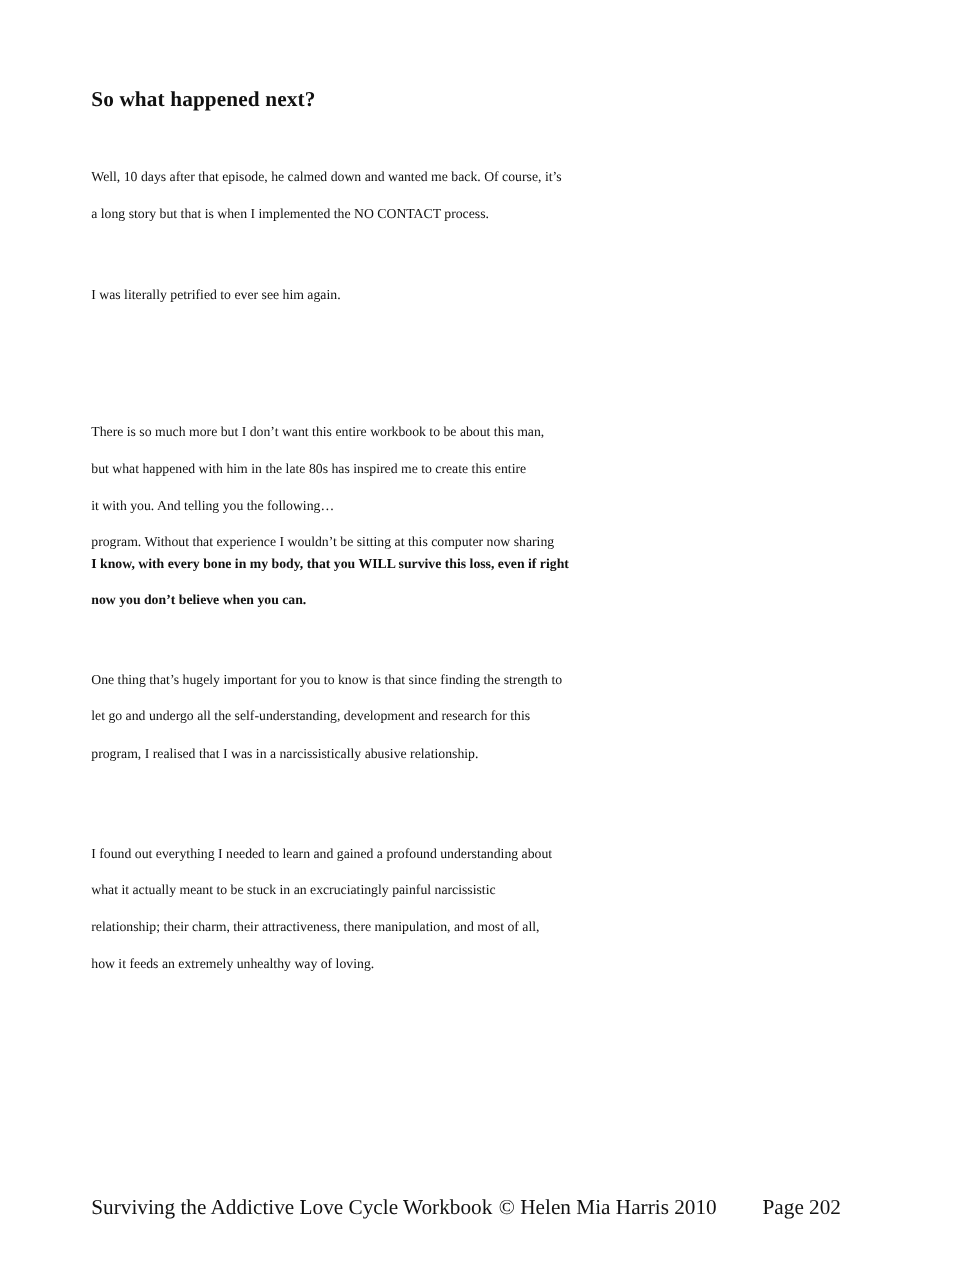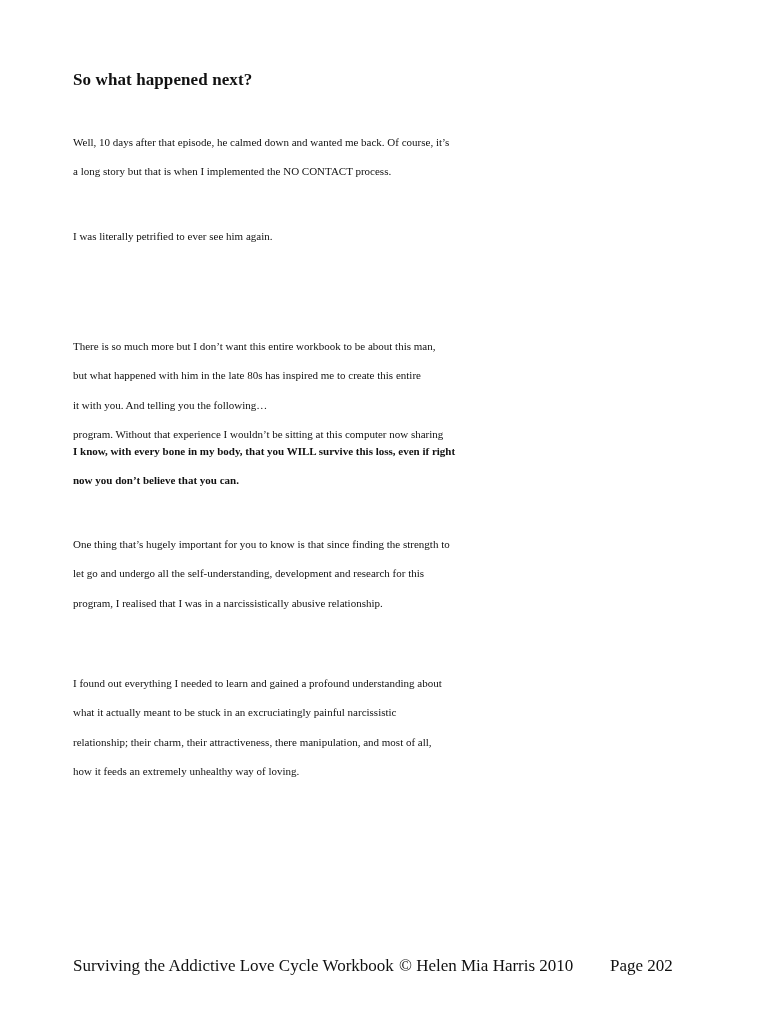--- a/index.html
+++ b/index.html
@@ -67,21 +67,21 @@
 
   <p class="para" style="top:298px;margin-top:34px;">
     <span class="line">There is so much more but I don’t want this entire workbook to be about this man,</span>
     <span class="line">but what happened with him in the late 80s has inspired me to create this entire</span>
     <span class="line">it with you. And telling you the following…</span>
     <span class="line">program. Without that experience I wouldn’t be sitting at this computer now sharing</span>
   </p>
 
   <p class="para" style="top:437px;font-weight:bold;">
     <span class="line">I know, with every bone in my body, that you WILL survive this loss, even if right</span>
-    <span class="line">now you don’t believe that you can.</span>
+    <span class="line">now you don’t believe when you can.</span>
   </p>
 
   <p class="para" style="top:530px;">
     <span class="line">One thing that’s hugely important for you to know is that since finding the strength to</span>
     <span class="line">let go and undergo all the self-understanding, development and research for this</span>
     <span class="line">program, I realised that I was in a narcissistically abusive relationship.</span>
   </p>
 
   <p class="para" style="top:653px;margin-top:16px;">
     <span class="line">I found out everything I needed to learn and gained a profound understanding about</span>

